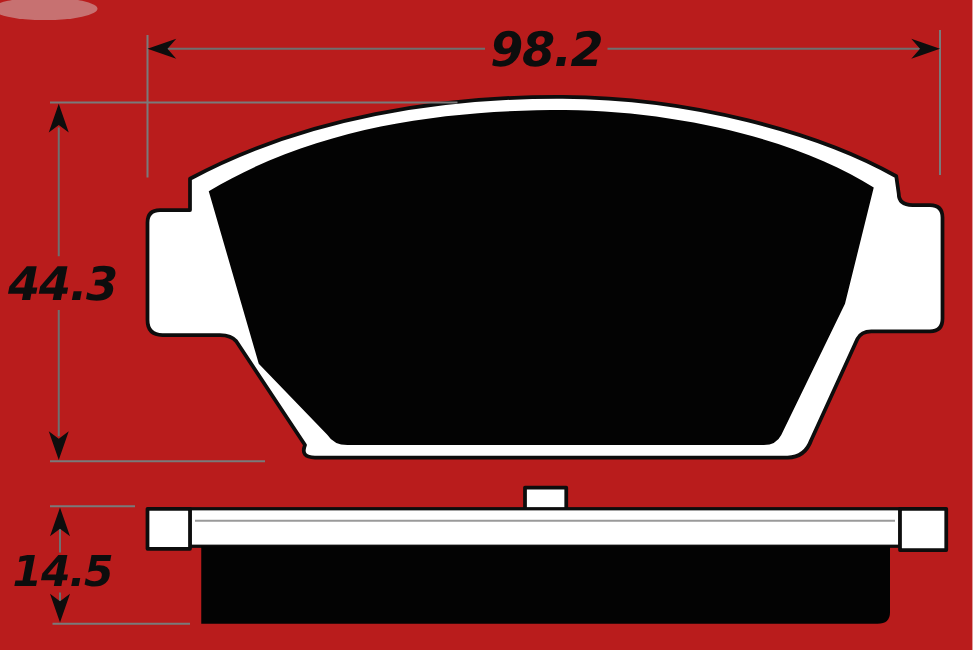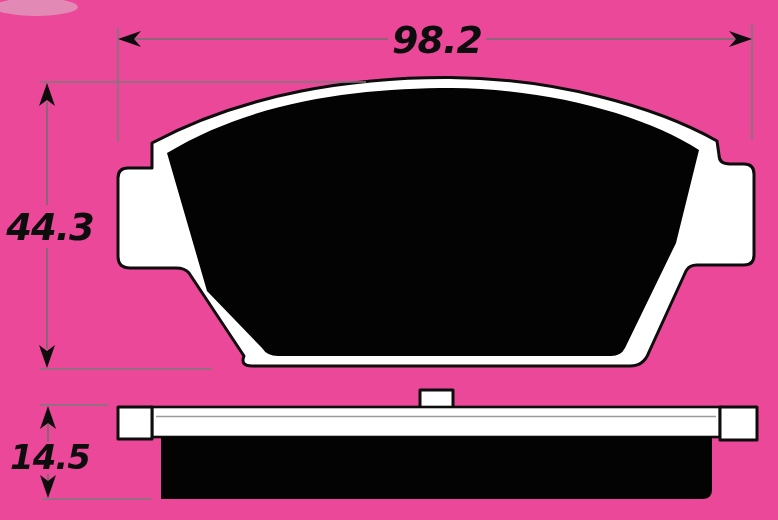--- a/index.html
+++ b/index.html
@@ -4,21 +4,21 @@
 <style>
   html, body {
     margin: 0;
     padding: 0;
     background: #ffffff;
   }
   .canvas {
     position: relative;
     width: 778px;
     height: 520px;
-    background: #ec4899;
+    background: #b91c1c;
     overflow: hidden;
     font-family: "DejaVu Sans", sans-serif;
   }
   svg { display: block; }
   .dim-label {
     font-family: "DejaVu Sans", "Liberation Sans", sans-serif;
     font-weight: bold;
     font-style: italic;
     fill: #0d0d0d;
     letter-spacing: -1px;

